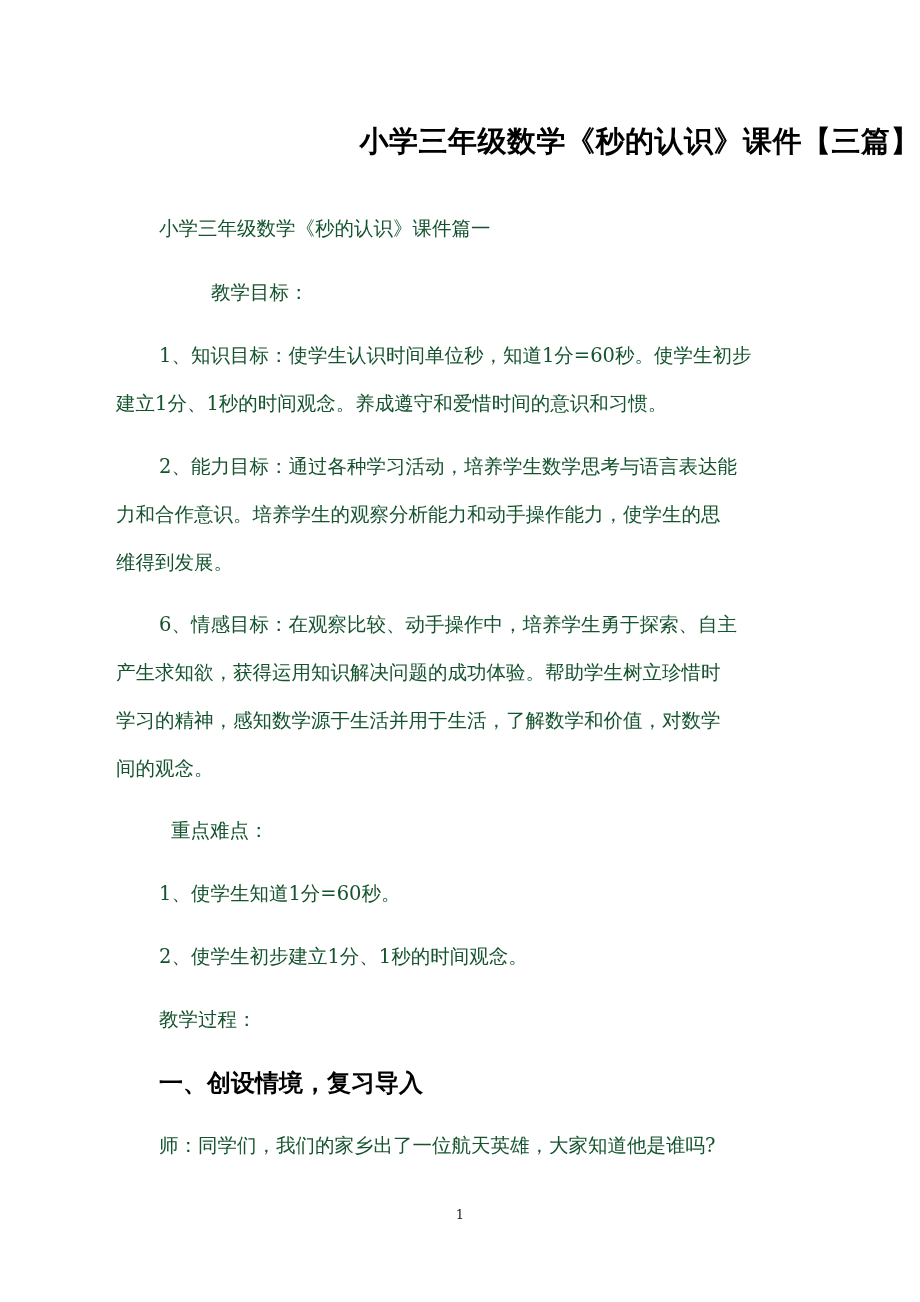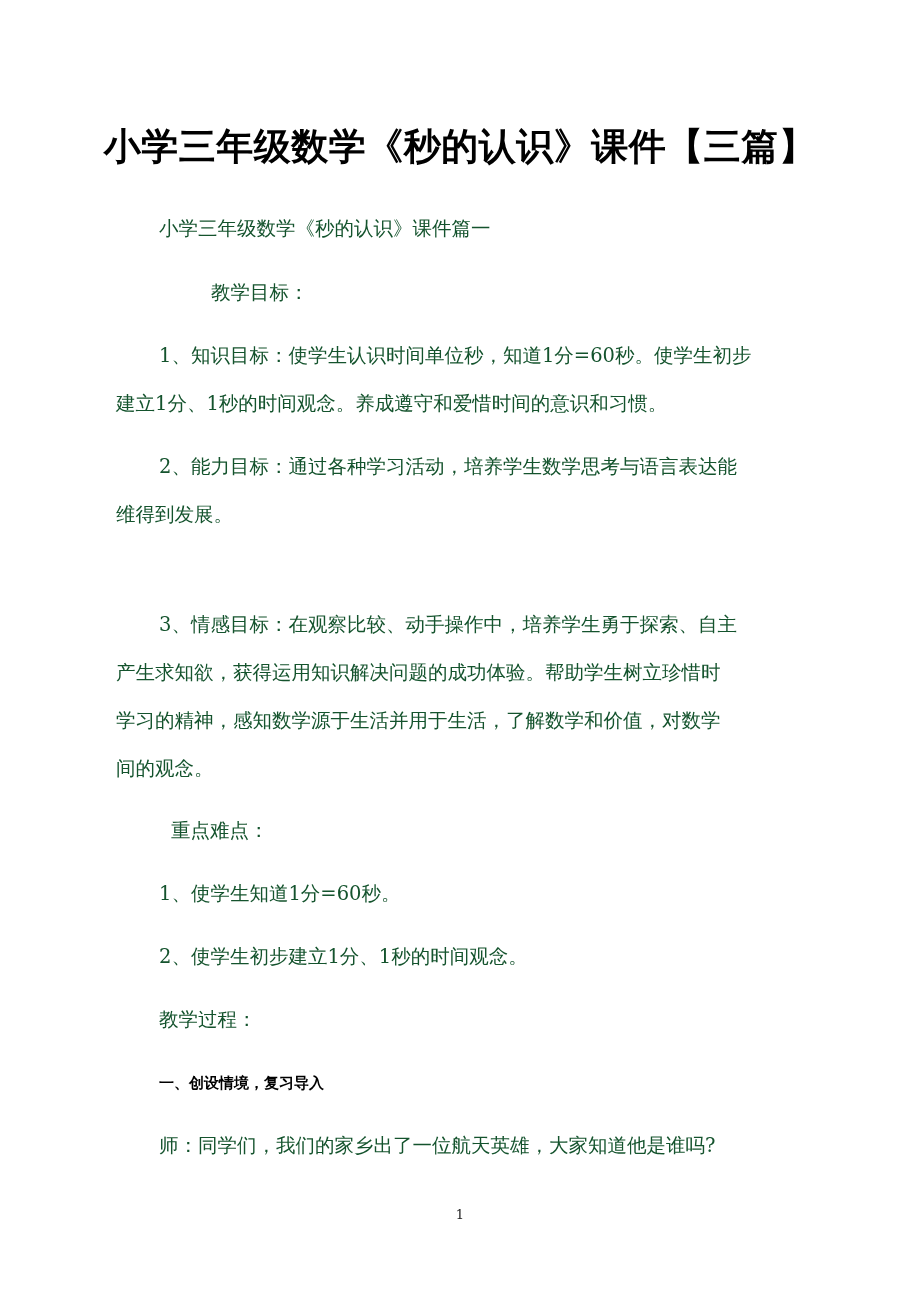--- a/index.html
+++ b/index.html
@@ -1,48 +1,49 @@
 <!DOCTYPE html>
 <html><head>
   <meta charset="utf-8">
   <style>
     html, body { margin: 0; padding: 0; background: #ffffff; }
     body { width: 920px; height: 1302px; position: relative; overflow: hidden;
            font-family: "DejaVu Serif", "Liberation Serif", serif; color: #111; }
     .page { position: absolute; left: 0; top: 0; width: 920px; height: 1302px; }
-    .title { position: absolute; left: 0; width: 920px; top: 122px; text-align: center;
+    .title { position: absolute; left: 0; width: 920px; top: 122px; text-align: right;
              font-family: "DejaVu Sans", "Liberation Sans", sans-serif; font-weight: bold;
-             font-size: 37px; letter-spacing: 0.5px; color: #000; }
+             font-size: 29px; letter-spacing: 0.5px; color: #000; }
     .p { position: absolute; left: 116px; width: 690px; font-size: 19.5px; line-height: 32px; color: #14532d; }
     .line { display: block; white-space: nowrap; height: 48px; line-height: 32px; }
-    .h { font-family: "DejaVu Sans", "Liberation Sans", sans-serif; font-weight: bold; font-size: 15px; color: #000; }
+    .h { font-family: "DejaVu Sans", "Liberation Sans", sans-serif; font-weight: bold; font-size: 24px; color: #000; }
     .pagenum { position: absolute; left: 0; width: 920px; top: 1207px; text-align: center; font-size: 13px; color: #222; }
   </style>
 </head>
 <body>
 
 <div class="page">
   <div class="title">小学三年级数学《秒的认识》课件【三篇】</div>
 
   <div class="p" style="top:213px; left:159px;">小学三年级数学《秒的认识》课件篇一</div>
 
   <div class="p" style="top:277px; left:174px;margin-left:37px;">教学目标：</div>
 
   <div class="p" style="top:340px;">
     <span class="line" style="padding-left:43px;">1、知识目标：使学生认识时间单位秒，知道1分=60秒。使学生初步</span>
     <span class="line">建立1分、1秒的时间观念。养成遵守和爱惜时间的意识和习惯。</span>
   </div>
 
   <div class="p" style="top:451px;">
     <span class="line" style="padding-left:43px;">2、能力目标：通过各种学习活动，培养学生数学思考与语言表达能</span>
+    <span class="line">力和合作意识。培养学生的观察分析能力和动手操作能力，使学生的思</span>
     <span class="line">维得到发展。</span>
   </div>
 
   <div class="p" style="top:609px;">
-    <span class="line" style="padding-left:43px;">3、情感目标：在观察比较、动手操作中，培养学生勇于探索、自主</span>
+    <span class="line" style="padding-left:43px;">6、情感目标：在观察比较、动手操作中，培养学生勇于探索、自主</span>
     <span class="line">产生求知欲，获得运用知识解决问题的成功体验。帮助学生树立珍惜时</span>
     <span class="line">学习的精神，感知数学源于生活并用于生活，了解数学和价值，对数学</span>
     <span class="line">间的观念。</span>
   </div>
 
   <div class="p" style="top:815px; left:171px;">重点难点：</div>
 
   <div class="p" style="top:878px; left:159px;">1、使学生知道1分=60秒。</div>
 
   <div class="p" style="top:941px; left:159px;">2、使学生初步建立1分、1秒的时间观念。</div>

